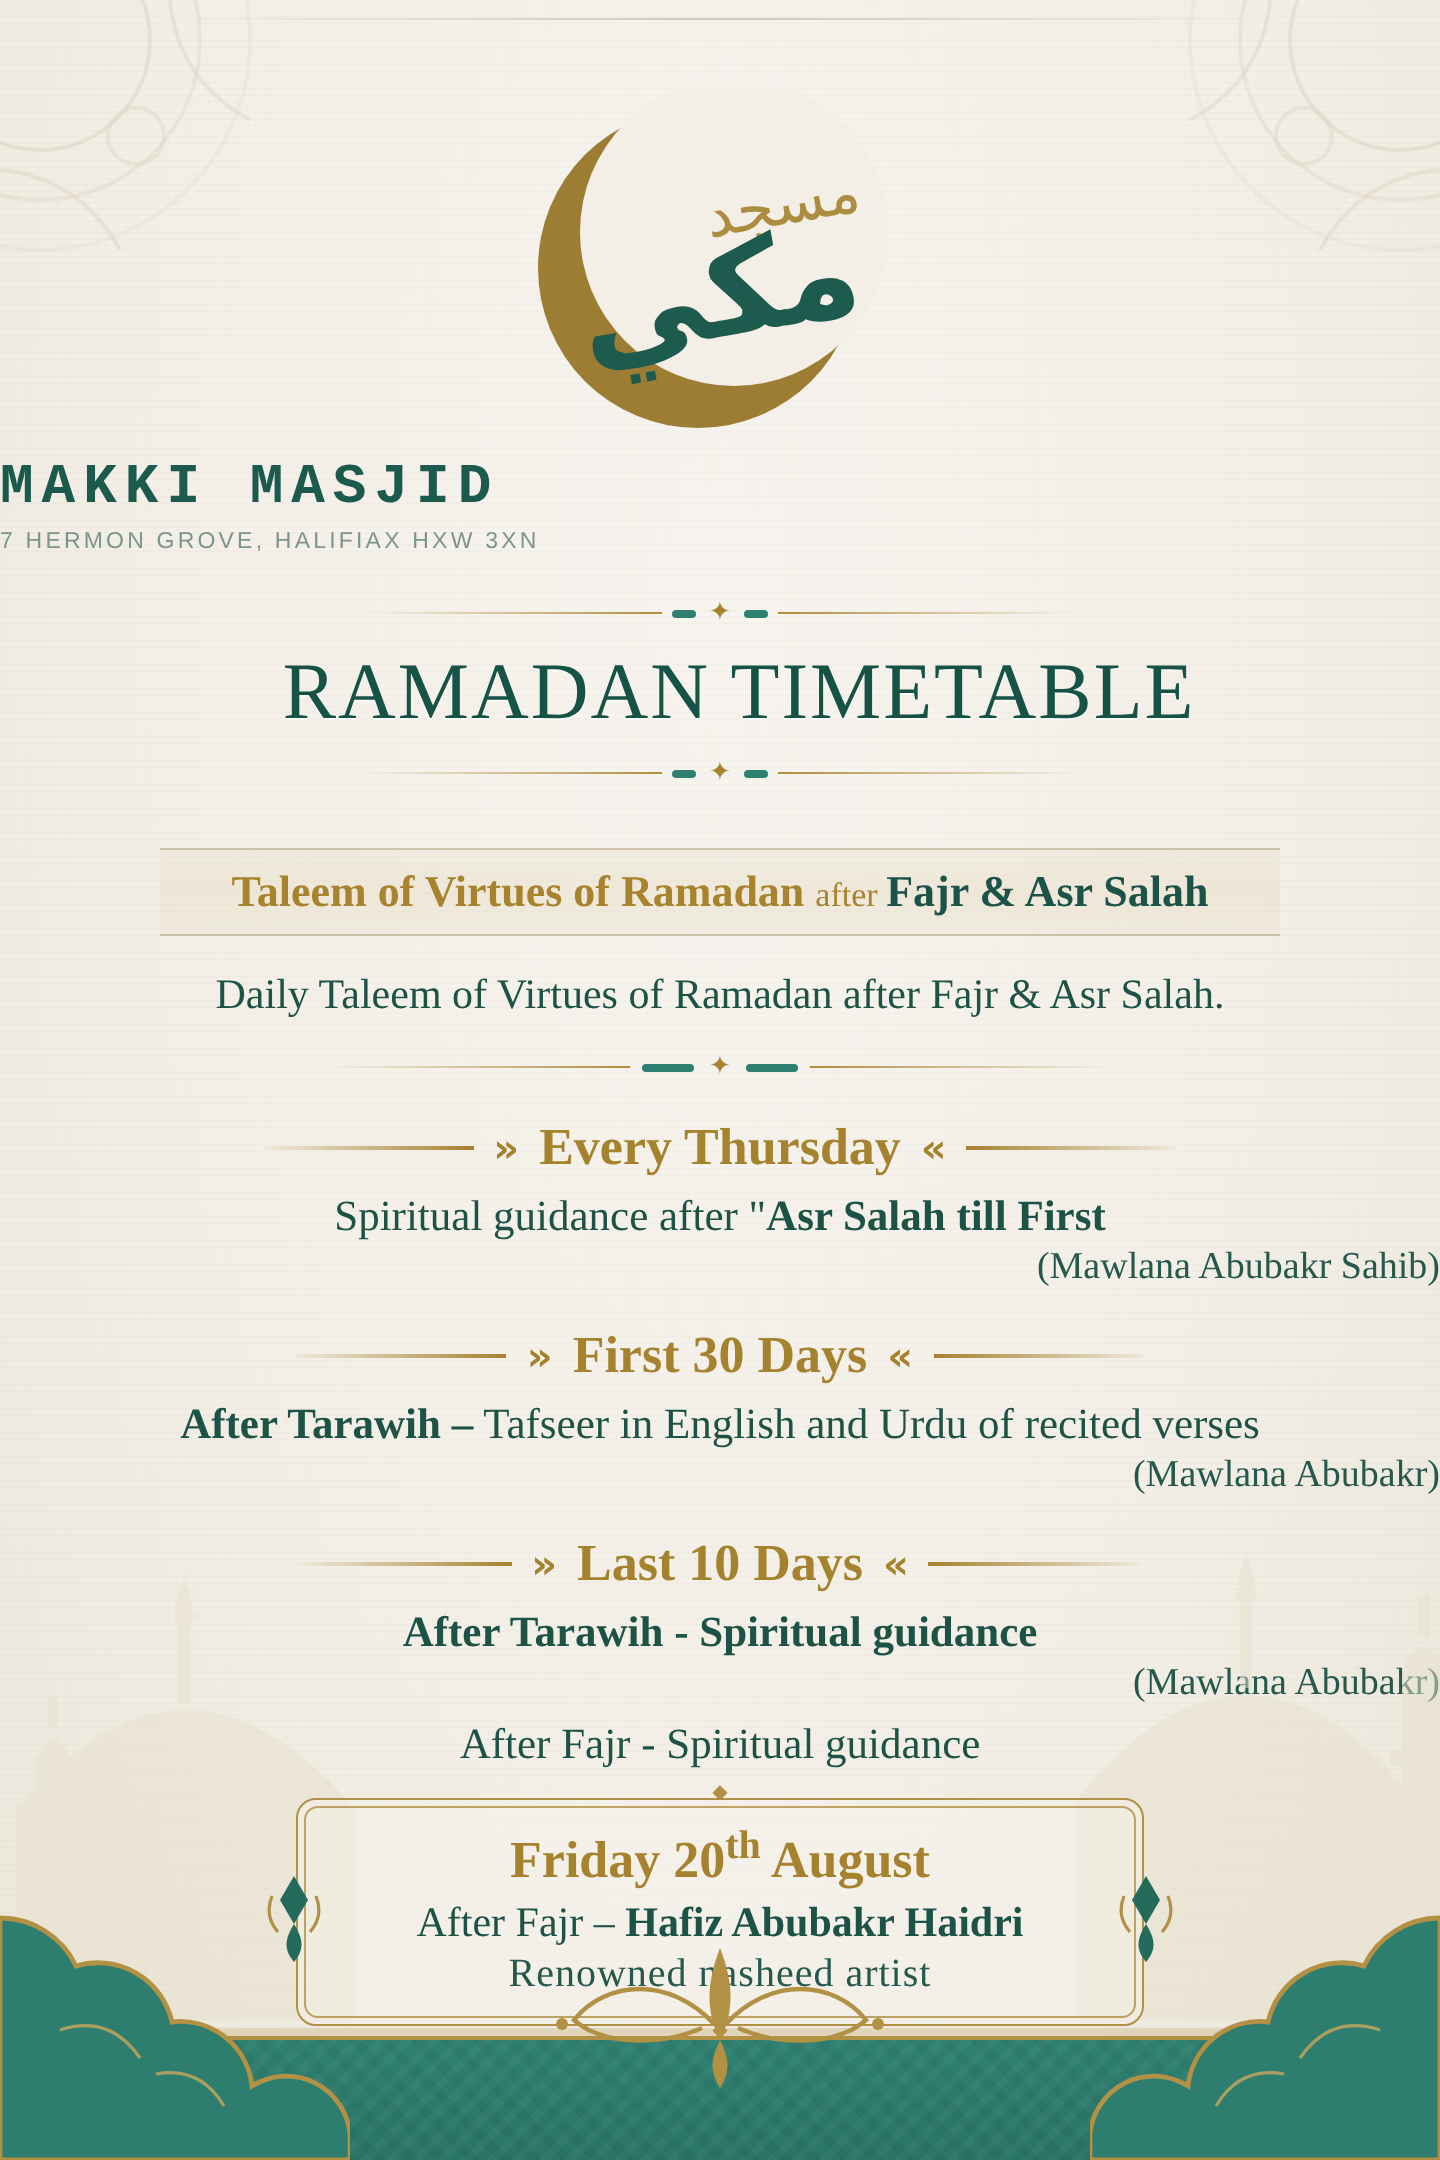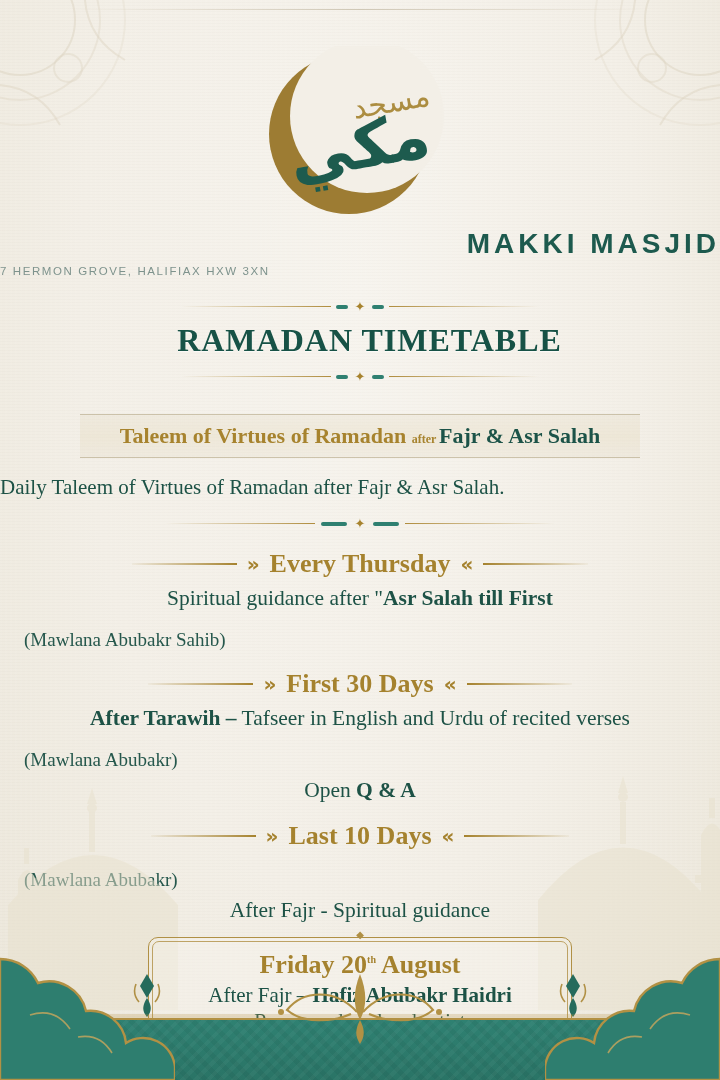--- a/index.html
+++ b/index.html
@@ -20,66 +20,66 @@
   
   .corner-orn { position:absolute; opacity:.8; }
   .corner-orn.tl { top:-10px; left:-10px; }
   .corner-orn.tr { top:-10px; right:-10px; transform:scaleX(-1); }
   .mosque { position:absolute; opacity:.5; }
   .mosque.left { left:-12px; top:760px; }
   .mosque.right { right:-18px; top:740px; transform:scaleX(-1); }
 
   
   .logo-wrap { position:relative; width:230px; margin:46px auto 6px; text-align:center; }
-  .brand-name { text-align:right; font-family:Liberation Sans, sans-serif;
+  .brand-name { text-align:left; font-family:Liberation Mono, monospace;
     font-size:28px; font-weight:800; letter-spacing:4px; color:#1d5a4e; }
   .brand-address { font-family:"Liberation Sans","DejaVu Sans",sans-serif;
     font-size:11.5px; letter-spacing:1.6px; color:#7e938d; margin-top:5px; }
 
   
   .divider { display:flex; align-items:center; justify-content:center; }
   .divider .line { height:1px; background:linear-gradient(to right, rgba(176,141,62,0), #b08d3e); width:150px; }
   .divider .line.rt { background:linear-gradient(to left, rgba(176,141,62,0), #b08d3e); }
   .divider .dot { width:12px; height:4px; border-radius:2px; background:#2f8071; margin:0 5px; }
   .divider .dash { width:26px; height:4px; border-radius:2px; background:#2f8071; margin:0 6px; }
   .divider .star { color:#a7832e; font-family:"DejaVu Sans",sans-serif; font-size:13px; margin:0 2px; }
   .div-title { margin:22px auto 6px; }
   .div-title2 { margin:10px auto 0; }
   .div-mid { margin:16px auto 0; }
 
   
-  .main-title { text-align:center; font-size:32px; font-weight:700; letter-spacing:1px;
+  .main-title { text-align:center; font-size:40px; font-weight:400; letter-spacing:1px;
     color:#175246; margin-top:8px; text-shadow:0 1px 0 rgba(255,255,255,.6);padding-left:19px; }
 
   
   .banner { width:560px; margin:30px auto 0; padding:8px 6px; text-align:center;
     background:linear-gradient(to bottom, rgba(222,211,184,.20), rgba(233,224,202,.55), rgba(222,211,184,.20));
     border-top:1px solid rgba(160,145,105,.45); border-bottom:1px solid rgba(160,145,105,.45);
     font-size:22px; font-weight:700; color:#a7832e; }
-  .banner .mid { font-size:12px; font-weight:700; }
+  .banner .mid { font-size:17px; font-weight:400; }
   .banner .tail { color:#1c5348;margin-top:36px; }
-  .daily-line { font-size:21px; color:#1d5246; margin-top:17px; }
+  .daily-line { text-align:center; font-size:21px; color:#1d5246; margin-top:17px; }
 
   
   .sec-head { display:flex; align-items:center; justify-content:center; margin-top:18px;
     color:#a5822e; font-size:26px; font-weight:700; }
   .sec-head .hline { height:1.5px; width:105px; background:linear-gradient(to right, rgba(166,130,46,.05), #a5822e); }
   .sec-head .hline.rt { background:linear-gradient(to left, rgba(166,130,46,.05), #a5822e); }
   .sec-head .arrow { font-family:"DejaVu Sans",sans-serif; font-size:20px; font-weight:700; margin:0 10px; color:#a5822e; }
   .sec-line { text-align:center; font-size:21.5px; color:#1d5246; margin-top:7px; }
   .sec-line b, .banner b { font-weight:700; }
-  .paren { text-align:left; font-size:19px; color:#26584d; margin-top:18px;padding-left:24px; }
+  .paren { text-align:right; font-size:19px; color:#26584d; margin-top:2px;padding-left:24px; }
 
   
   .event-box { position:relative; width:424px; margin:14px auto 0; padding:12px 18px 13px;
     border:1.6px solid #b09045; border-radius:10px; text-align:center;
     background:rgba(250,247,240,.35); }
   .event-box::before { content:""; position:absolute; inset:3px; border:1px solid rgba(176,144,69,.8); border-radius:7px; pointer-events:none; }
   .event-title { font-size:26px; font-weight:700; color:#a5822e; }
-  .event-title sup { font-size:10px; }
+  .event-title sup { font-size:20px; }
   .event-line2 { font-size:21px; color:#1d5246; margin-top:3px; }
   .event-line3 { font-size:20px; color:#26584d; letter-spacing:.5px; margin-top:2px; }
   .box-fleur { position:absolute; top:50%; }
   .box-fleur.lf { left:-17px; transform:translateY(-50%); }
   .box-fleur.rt { right:-17px; transform:translateY(-50%) scaleX(-1); }
   .box-gem { position:absolute; left:50%; color:#b09045; font-size:10px; font-family:"DejaVu Sans",sans-serif; background:transparent; }
   .box-gem.top { top:-9px; transform:translateX(-50%); }
   .box-gem.bot { bottom:-9px; transform:translateX(-50%); }
 
   
@@ -208,30 +208,30 @@
     <span class="hline"></span>
     <span class="arrow">»</span>
     <span>First 30 Days</span>
     <span class="arrow">«</span>
     <span class="hline rt"></span>
   </div>
   <div class="sec-line">
     <b>After Tarawih –</b><span> Tafseer in English and Urdu of recited verses</span>
   </div>
   <div class="paren">(Mawlana Abubakr)</div>
-  <div class="sec-line">
-    <span>Open </span><b>Q &amp; A</b>
-  </div>
 
   <div class="sec-head">
     <span class="hline"></span>
     <span class="arrow">»</span>
     <span>Last 10 Days</span>
     <span class="arrow">«</span>
     <span class="hline rt"></span>
+  </div>
+  <div class="sec-line">
+    <b>After Tarawih - Spiritual guidance</b>
   </div>
   <div class="paren">(Mawlana Abubakr)</div>
   <div class="sec-line">After Fajr - Spiritual guidance</div>
 
   <div class="event-box">
     <span class="box-gem top">◆</span>
     <svg class="box-fleur lf" width="30" height="52" viewBox="0 0 30 52">
       <polygon points="15,8 22,20 15,32 8,20" fill="#256b5c"></polygon>
       <path d="M15,32 C10,40 10,45 15,51 C20,45 20,40 15,32 Z" fill="#256b5c"></path>
       <path d="M4,18 Q0,28 7,36" stroke="#b09045" fill="none" stroke-width="1.6"></path>

